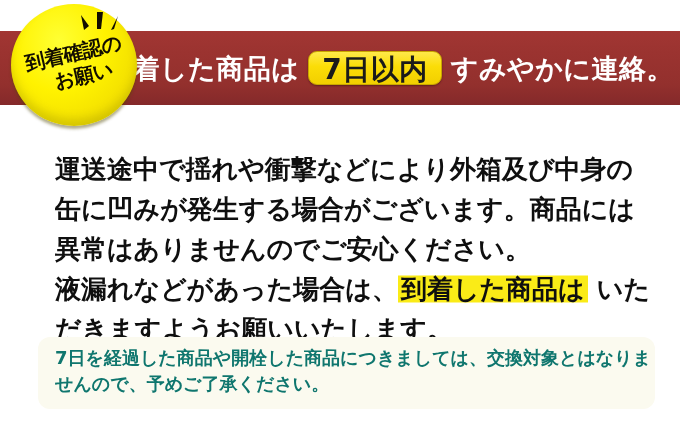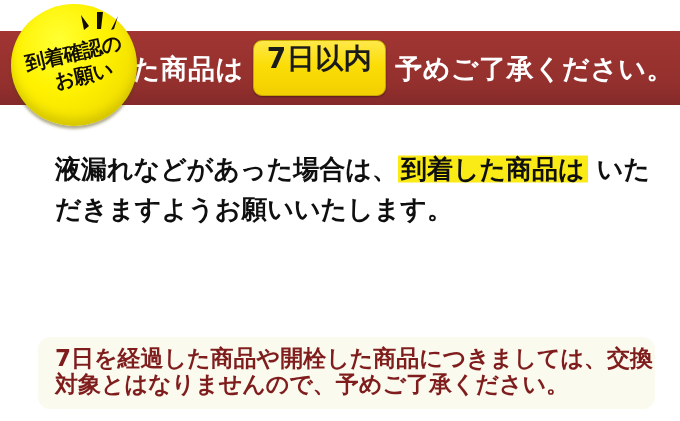--- a/index.html
+++ b/index.html
@@ -49,21 +49,21 @@
     letter-spacing: 0.5px;
   }
   .header-chip {
     display: inline-block;
     background: linear-gradient(to bottom, #ffe94a 0%, #fbdd07 45%, #f2cf00 100%);
     border: 1px solid #c9a700;
     border-radius: 9px;
     color: #1a1a1a;
     font-size: 28px;
     font-weight: bold;
-    padding: 4px 13px 22px 13px;
+    padding: 4px 13px 0 13px;
     margin: 0 9px;
     box-shadow: 0 1px 2px rgba(0,0,0,0.35);
     letter-spacing: 0.5px;
   }
 
   
   .seal {
     position: absolute;
     left: 11px;
     top: 4px;
@@ -128,52 +128,53 @@
     width: 617px;
     height: 72px;
     background: #fbfaef;
     border-radius: 12px;
   }
   .footnote-text {
     position: absolute;
     left: 55px;
     top: 345px;
     width: 600px;
-    color: #7f1d1d;
-    font-size: 23px;
+    color: #0f766e;
+    font-size: 18px;
     font-weight: bold;
     line-height: 26px;
     letter-spacing: 0px;
   }
 </style>
 </head>
 <body>
 
 <div id="banner">
 
   <div class="header-bar">
     <div class="header-inner">
       <span class="header-text">到着した商品は</span>
       <span class="header-chip">7日以内</span>
-      <span class="header-text">予めご了承ください。</span>
+      <span class="header-text">すみやかに連絡。</span>
     </div>
   </div>
 
   <div class="seal">
     <div class="seal-text">
       <span class="seal-line1">到着確認の</span>
       <span class="seal-line2">お願い</span>
     </div>
   </div>
   <svg class="seal-marks" viewBox="0 0 40 22">
     <polygon points="4,18 1,3 9,14" fill="#120d00"></polygon>
     <polygon points="17,17 17,0 23,0 21,17" fill="#120d00"></polygon>
     <polygon points="31,18 38,4 34,17" fill="#120d00"></polygon>
   </svg>
 
   <div class="body-block">
+    <p class="body-para">運送途中で揺れや衝撃などにより外箱及び中身の缶に凹みが発生する場合がございます。商品には異常はありませんのでご安心ください。</p>
     <p class="body-para"><span>液漏れなどがあった場合は、</span><span class="mark-hl">到着した商品は</span> <span>いただきますようお願いいたします。</span></p>
   </div>
 
   <div class="footnote-box"></div>
   <div class="footnote-text">7日を経過した商品や開栓した商品につきましては、交換対象とはなりませんので、予めご了承ください。</div>
 
 </div>
 
 </body></html>

